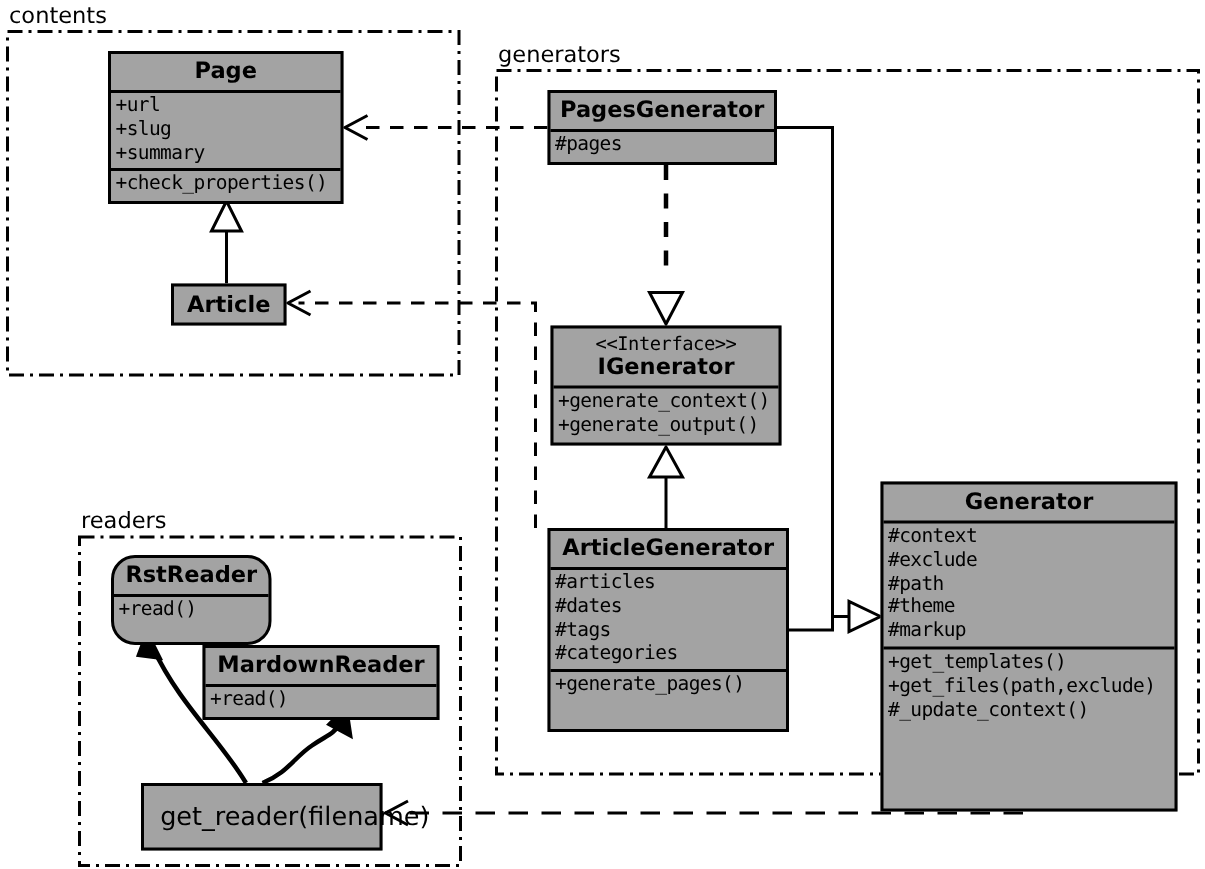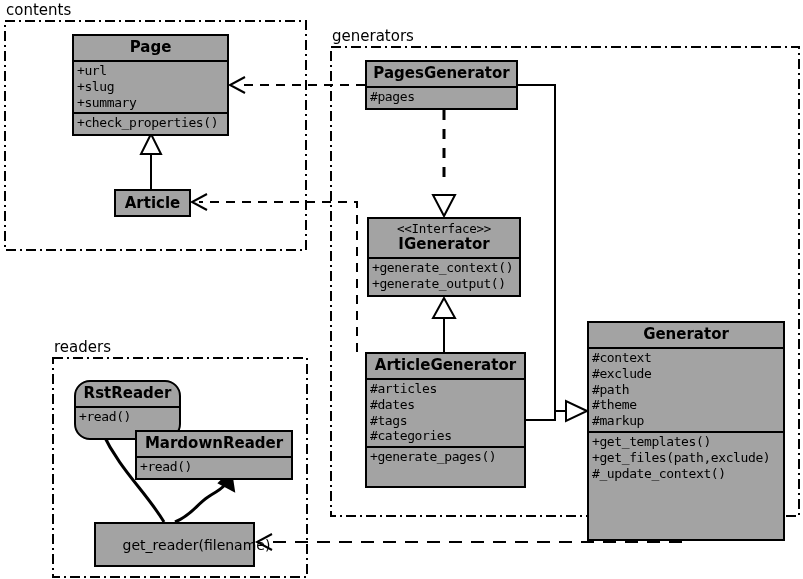--- a/index.html
+++ b/index.html
@@ -70,21 +70,21 @@
     line-height: 1.22;
     white-space: nowrap;
     letter-spacing: -0.4px;
   }
   .plain-label {
     display: flex;
     align-items: center;
     justify-content: center;
     height: 100%;
     font-family: "DejaVu Sans", sans-serif;
-    font-size: 14px;
+    font-size: 17px;
     color: #000;
     white-space: nowrap;
     padding-left: 44px;
   }
 </style>
 </head>
 <body>
 
 <div id="canvas">
 
@@ -206,21 +206,21 @@
       <div class="uml-item">#theme</div>
       <div class="uml-item">#markup</div>
     </div>
     <div class="uml-compartment">
       <div class="uml-item">+get_templates()</div>
       <div class="uml-item">+get_files(path,exclude)</div>
       <div class="uml-item">#_update_context()</div>
     </div>
   </div>
 
-  <div class="umlbox" style="left:74px; top:380px; width:107px; height:60px;border-radius:16px;">
+  <div class="umlbox" style="left:74px; top:370px; width:107px; height:60px;border-radius:16px;">
     <div class="uml-name">RstReader</div>
     <div class="uml-compartment">
       <div class="uml-item">+read()</div>
     </div>
   </div>
 
   <div class="umlbox" style="left:135px; top:430px; width:158px; height:50px;">
     <div class="uml-name">MardownReader</div>
     <div class="uml-compartment">
       <div class="uml-item">+read()</div>

